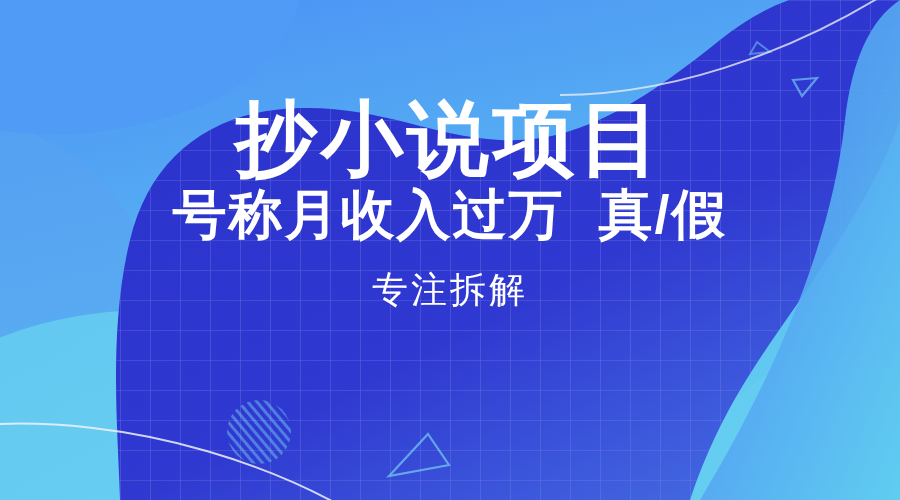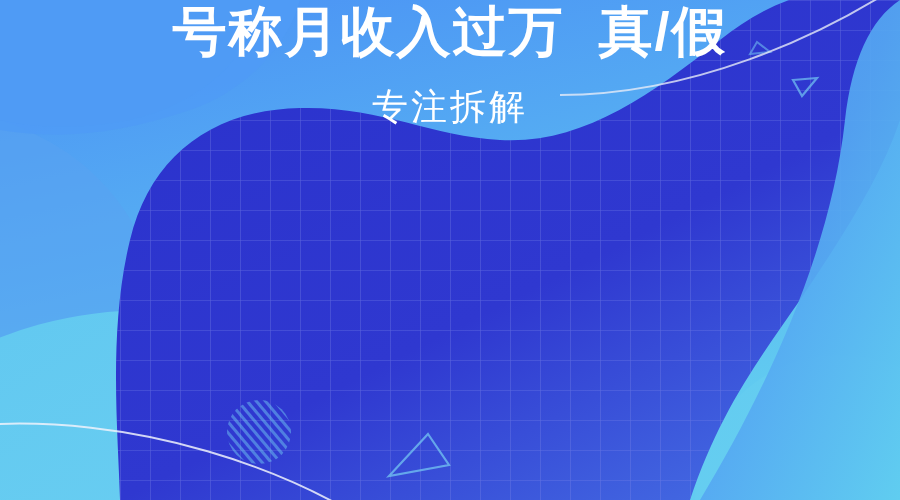--- a/index.html
+++ b/index.html
@@ -161,17 +161,18 @@
 
     <path d="M -20 425 C 120 415, 300 460, 420 560" fill="none" stroke="#eef2fb" stroke-width="2" opacity="0.85"></path>
 
     <path d="M 900 0 L 900 500 L 700 500 C 760 400, 830 260, 845 120 C 852 60, 870 20, 900 0 Z" fill="url(#gradLight)" opacity="0.92"></path>
 
     <path d="M 0 0 L 300 0 C 290 40, 250 90, 190 110 C 120 134, 60 140, 0 130 Z" fill="#4f9bf5" opacity="0.92"></path>
     <path d="M 0 0 L 260 0 C 255 55, 200 105, 130 120 C 80 130, 35 128, 0 120 Z" fill="#4f9bf5" opacity="0.9"></path>
   </svg>
 
   <div id="text-block">
+    <div class="title-main">抄小说项目</div>
     <div class="title-sub">号称月收入过万  真/假</div>
     <div class="title-tag">专注拆解</div>
   </div>
 
 </div>
 
 </body></html>

